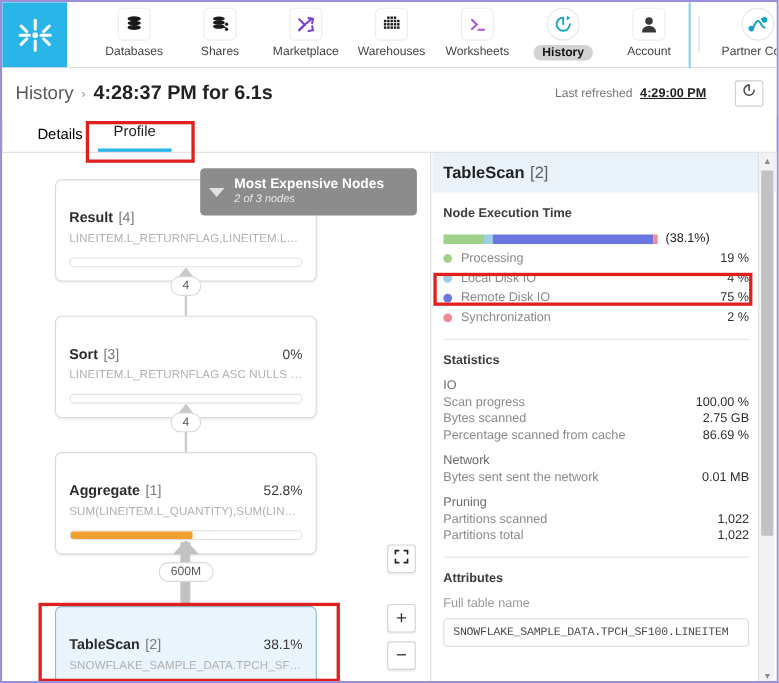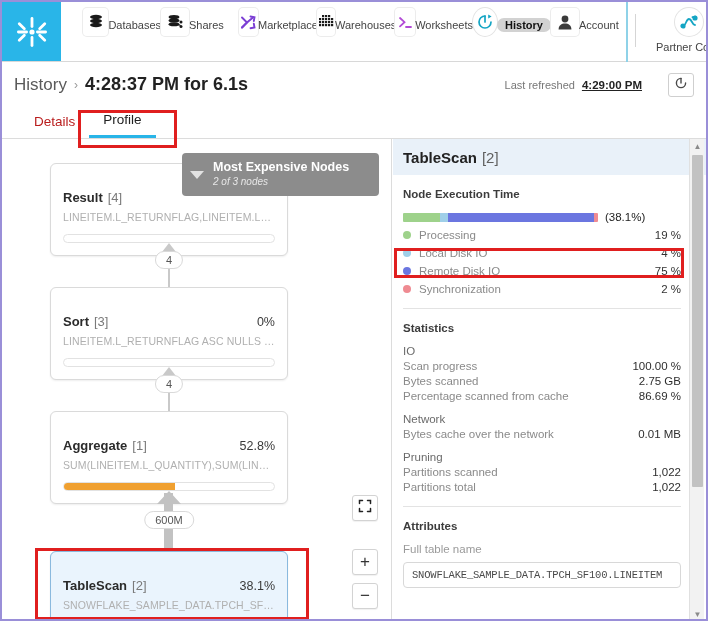--- a/index.html
+++ b/index.html
@@ -27,21 +27,21 @@
   }
   .logo-tile {
     width: 59px; height: 59px;
     background: #29b5e8;
     display: flex; align-items: center; justify-content: center;
     flex: 0 0 auto;
   }
   .nav-items { display: flex; align-items: flex-start; padding-left: 22px; flex: 1 1 auto; }
   .nav-item {
     width: 78px;
-    display: flex; flex-direction: row; align-items: center;
+    display: flex; flex-direction: column; align-items: center;
     padding-top: 6px;
     cursor: pointer;
   }
   .nav-icon {
     width: 28px; height: 28px;
     background: #fff;
     border-radius: 4px;
     display: flex; align-items: center; justify-content: center;
     box-shadow: 0 0 0 1px #ececec;
   }
@@ -101,21 +101,21 @@
 
   
   .tabs {
     position: absolute; left: 0; top: 105px;
     width: 704px; height: 32px;
     border-bottom: 1px solid #dcdcdc;
     display: flex; align-items: flex-end;
     padding-left: 18px;
   }
   .tab {
-    font-size: 13.5px; color: #b91c1c;
+    font-size: 13.5px; color: #000000;
     padding: 0 14px 9px 14px;
     cursor: pointer;
   }
   .tab.active { color: #222; }
   .tab.active::after {
     content: ""; display: block;
     height: 3px; background: #29b5e8;
     margin: 8px -14px -9px -14px;
   }
   .tab-highlight {
@@ -638,21 +638,21 @@
         <span>Bytes scanned</span>
         <span class="stat-val">2.75 GB</span>
       </div>
       <div class="stat-row">
         <span>Percentage scanned from cache</span>
         <span class="stat-val">86.69 %</span>
       </div>
 
       <div class="grp-title">Network</div>
       <div class="stat-row">
-        <span>Bytes cache over the network</span>
+        <span>Bytes sent sent the network</span>
         <span class="stat-val">0.01 MB</span>
       </div>
 
       <div class="grp-title">Pruning</div>
       <div class="stat-row">
         <span>Partitions scanned</span>
         <span class="stat-val">1,022</span>
       </div>
       <div class="stat-row">
         <span>Partitions total</span>

